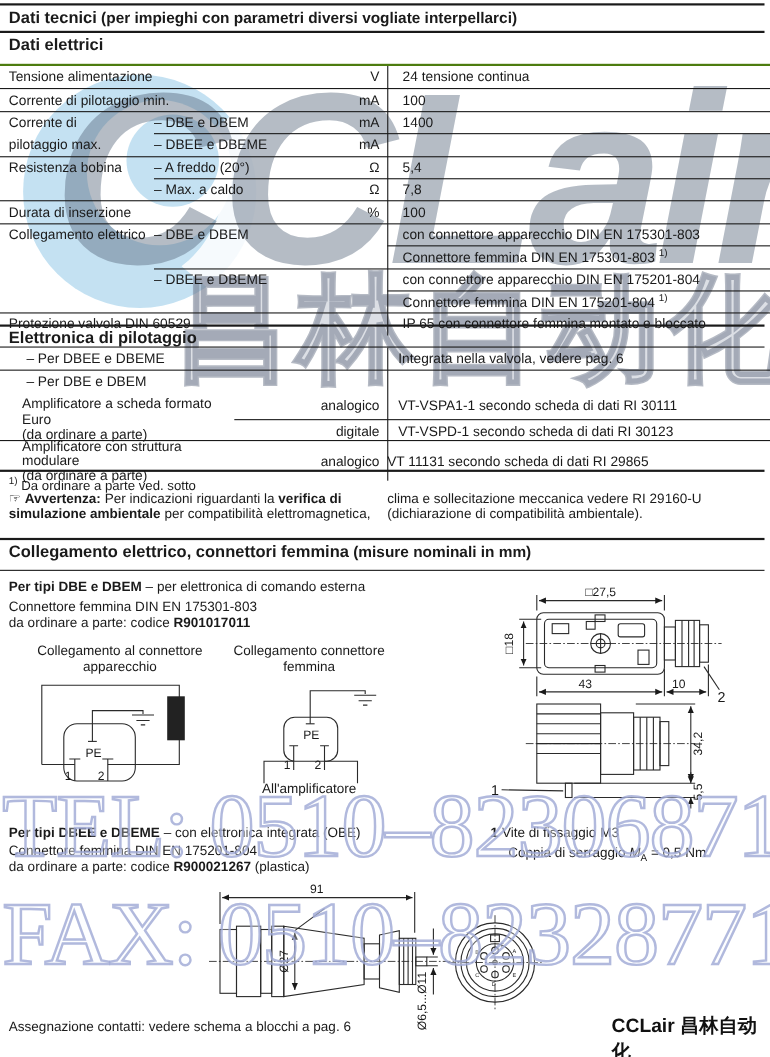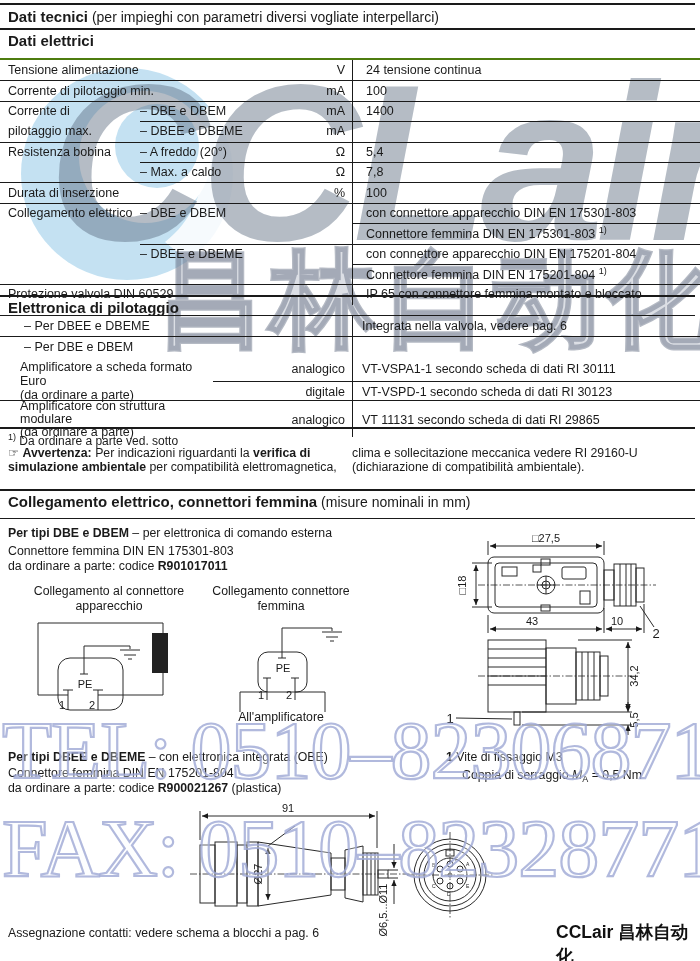--- a/index.html
+++ b/index.html
@@ -4,21 +4,21 @@
 <style>
   html,body{margin:0;padding:0}
   body{width:700px;height:961px;position:relative;overflow:hidden;background:#fff;
        font-family:"Liberation Sans","DejaVu Sans",sans-serif;color:#1a1a1a}
   .abs{position:absolute}
   .rule{position:absolute;background:#1a1a1a;height:1px;left:0;right:5px}
   .heavy{height:2px}
   
   .h-main{font-size:15px;left:8px;right:5px}
   .h-main b{font-weight:bold}
-  .h-main .rest{font-weight:normal;font-size:14px}
+  .h-main .rest{font-weight:bold;font-size:14px}
   .h-sec{font-size:15px;font-weight:bold;left:8px}
   
   .tbl{position:absolute;left:0;width:700px}
   .vline{position:absolute;top:0;bottom:0;left:352px;width:1px;background:#1a1a1a}
   .trow{position:relative;display:grid;grid-template-columns:140px 140px 72px 1fr;
         height:20.4px;align-items:center;font-size:12.5px}
   .trow .c1{padding-left:8px;white-space:nowrap}
   .trow .c2{white-space:nowrap}
   .trow .c3{text-align:right;padding-right:7px}
   .trow .c4{padding-left:14px;white-space:nowrap}
@@ -29,21 +29,21 @@
   .erow .l{padding-left:24px}
   .erow .v{padding-left:10px}
   .e34{position:relative;display:grid;grid-template-columns:213px 1fr;font-size:12.5px}
   .e34 .lcell{padding-left:20px;line-height:14px;padding-top:3px}
   .er{position:relative;display:grid;grid-template-columns:139px 1fr;align-items:center}
   .er .u{text-align:right;padding-right:7px}
   .er .v{padding-left:10px}
   .e5{position:relative;display:grid;grid-template-columns:213px 139px 1fr;align-items:center;font-size:12.5px}
   .e5 .lcell{padding-left:20px;line-height:13px}
   .e5 .u{text-align:right;padding-right:7px}
-  .e5 .v{padding-left:10px}
+  .e5 .v{}
   .foot{font-size:12px;left:8px}
   .note{font-size:12.3px;line-height:13.5px}
   .cap{font-size:12.3px;line-height:15px;text-align:center}
   .txt{font-size:12.3px;left:8px;white-space:nowrap}
   .txt b{font-weight:bold}
   .legend{font-size:12.3px;white-space:nowrap}
   svg{position:absolute;overflow:visible}
   svg text{font-family:"Liberation Sans","DejaVu Sans",sans-serif;font-size:11px;fill:#1a1a1a;stroke:none}
   svg .tiny{font-size:5px}
   svg .lbl{font-size:11px}

